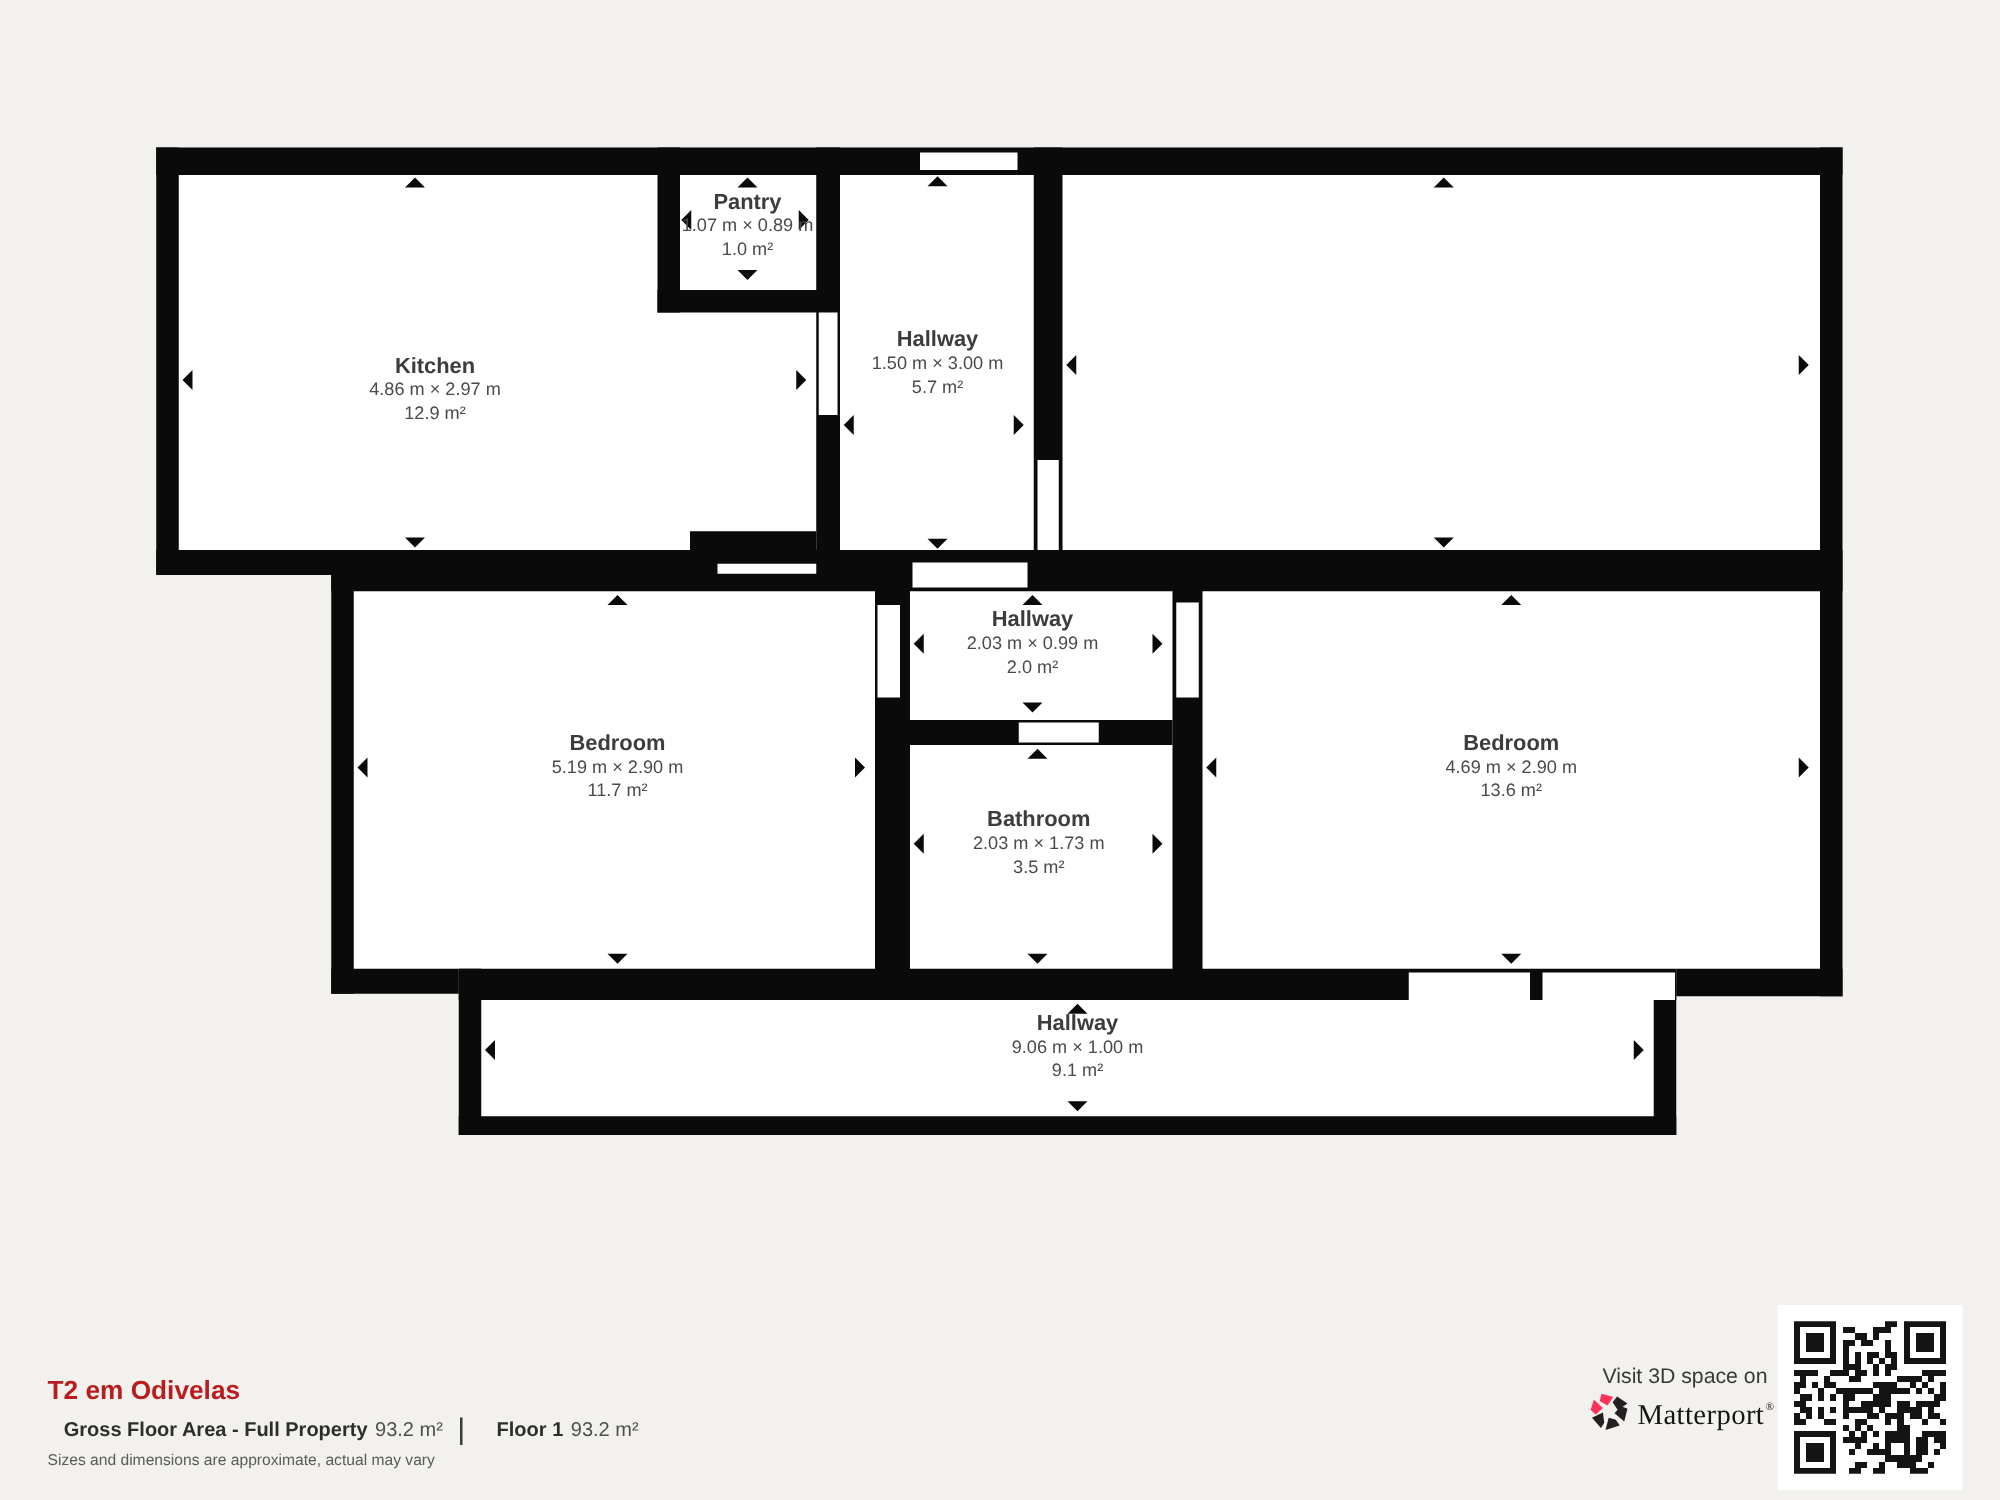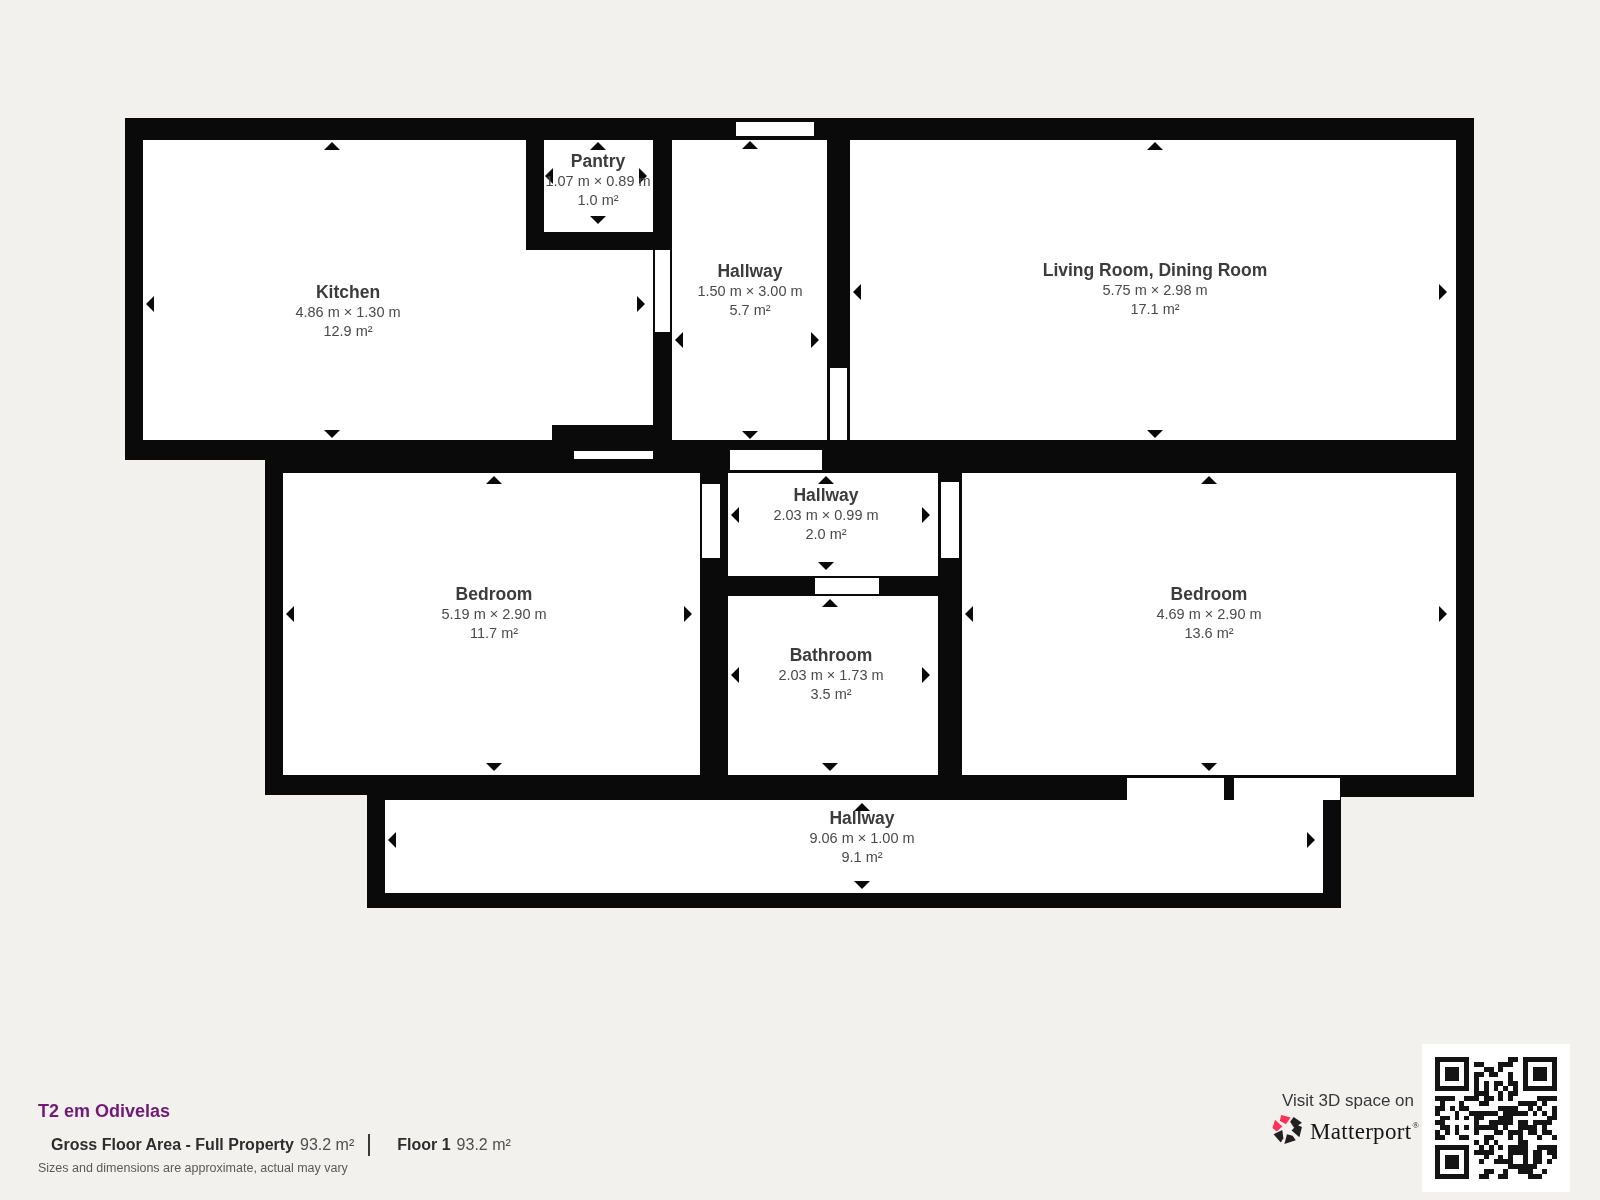--- a/index.html
+++ b/index.html
@@ -15,21 +15,21 @@
   .al{border-top:8px solid transparent;border-bottom:8px solid transparent;border-right:8px solid #0a0a0a;}
   .ar{border-top:8px solid transparent;border-bottom:8px solid transparent;border-left:8px solid #0a0a0a;}
   
   .rlabel{position:absolute;transform:translateX(-50%);text-align:center;white-space:nowrap;}
   .rname{font-size:17.5px;font-weight:700;line-height:21px;color:#3c3c3c;}
   .rmeta{font-size:14.5px;line-height:19px;color:#4a4a4a;}
   
   #report-bar{position:absolute;left:38px;top:1062px;width:410px;height:30px;background:#262626;display:flex;align-items:center;}
   #report-bar .ricon{margin-left:10px;display:flex;}
   #report-bar .rtext{color:#ffffff;font-weight:700;font-size:15px;margin-left:11px;letter-spacing:.1px;}
-  #prop-title{position:absolute;left:38px;top:1101px;font-size:18px;font-weight:700;color:#701a75;}
+  #prop-title{position:absolute;left:38px;top:1101px;font-size:21px;font-weight:700;color:#b91c1c;}
   #gfa-line{position:absolute;left:38px;top:1134px;font-size:16px;color:#4f4f4f;display:flex;align-items:center;}
   #gfa-line b{color:#2d2d2d;font-weight:700;margin-right:6px;margin-left:13px;}
   #gfa-line .vdiv{display:inline-block;width:2px;height:22px;background:#3a3a3a;margin:0 14px;}
   #disclaimer{position:absolute;left:38px;top:1161px;font-size:12.5px;color:#5a5a5a;}
   
   #visit-label{position:absolute;left:1248px;top:1091px;width:200px;text-align:center;font-size:17px;color:#383838;}
   #brand-row{position:absolute;left:1272px;top:1114px;display:flex;align-items:center;}
   #brand-row .wordmark{font-family:"Liberation Serif",serif;font-size:23px;color:#151515;margin-left:7px;letter-spacing:.3px;}
   #brand-row .regmark{font-family:"Liberation Serif",serif;font-size:9px;color:#151515;vertical-align:top;margin-left:1px;position:relative;top:-7px;}
   #qr-box{position:absolute;left:1422px;top:1044px;width:148px;height:148px;background:#ffffff;display:flex;align-items:center;justify-content:center;}
@@ -123,37 +123,32 @@
     <div class="al" style="left:965px;top:606px;"></div>
     <div class="ar" style="left:1439px;top:606px;"></div>
 
     <div class="au" style="left:854px;top:803px;"></div>
     <div class="ad" style="left:854px;top:881px;"></div>
     <div class="al" style="left:388px;top:832px;"></div>
     <div class="ar" style="left:1307px;top:832px;"></div>
 
     <div class="rlabel" style="left:348px;top:282px;">
       <div class="rname">Kitchen</div>
-      <div class="rmeta">4.86 m × 1.30 m</div>
+      <div class="rmeta">4.86 m × 2.97 m</div>
       <div class="rmeta">12.9 m²</div>
     </div>
     <div class="rlabel" style="left:598px;top:151px;">
       <div class="rname">Pantry</div>
       <div class="rmeta">1.07 m × 0.89 m</div>
       <div class="rmeta">1.0 m²</div>
     </div>
     <div class="rlabel" style="left:750px;top:261px;">
       <div class="rname">Hallway</div>
       <div class="rmeta">1.50 m × 3.00 m</div>
       <div class="rmeta">5.7 m²</div>
-    </div>
-    <div class="rlabel" style="left:1155px;top:260px;">
-      <div class="rname">Living Room, Dining Room</div>
-      <div class="rmeta">5.75 m × 2.98 m</div>
-      <div class="rmeta">17.1 m²</div>
     </div>
     <div class="rlabel" style="left:826px;top:485px;">
       <div class="rname">Hallway</div>
       <div class="rmeta">2.03 m × 0.99 m</div>
       <div class="rmeta">2.0 m²</div>
     </div>
     <div class="rlabel" style="left:494px;top:584px;">
       <div class="rname">Bedroom</div>
       <div class="rmeta">5.19 m × 2.90 m</div>
       <div class="rmeta">11.7 m²</div>

